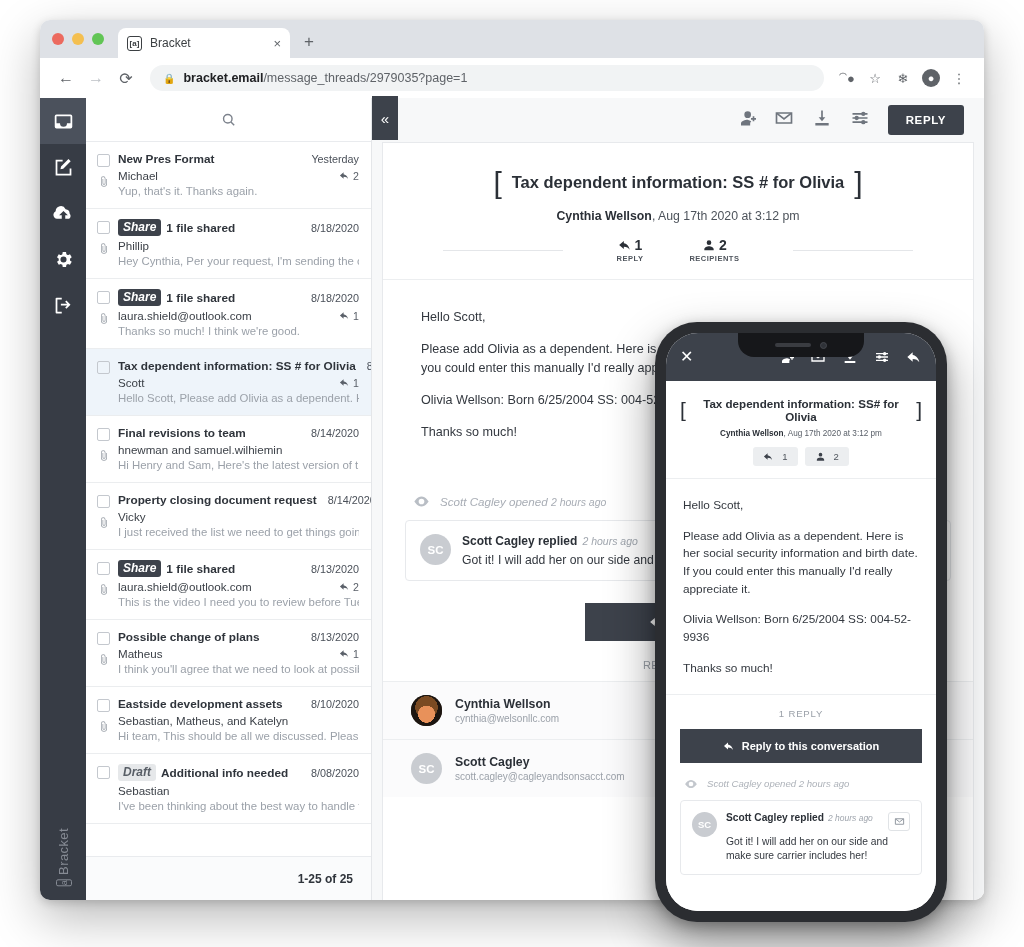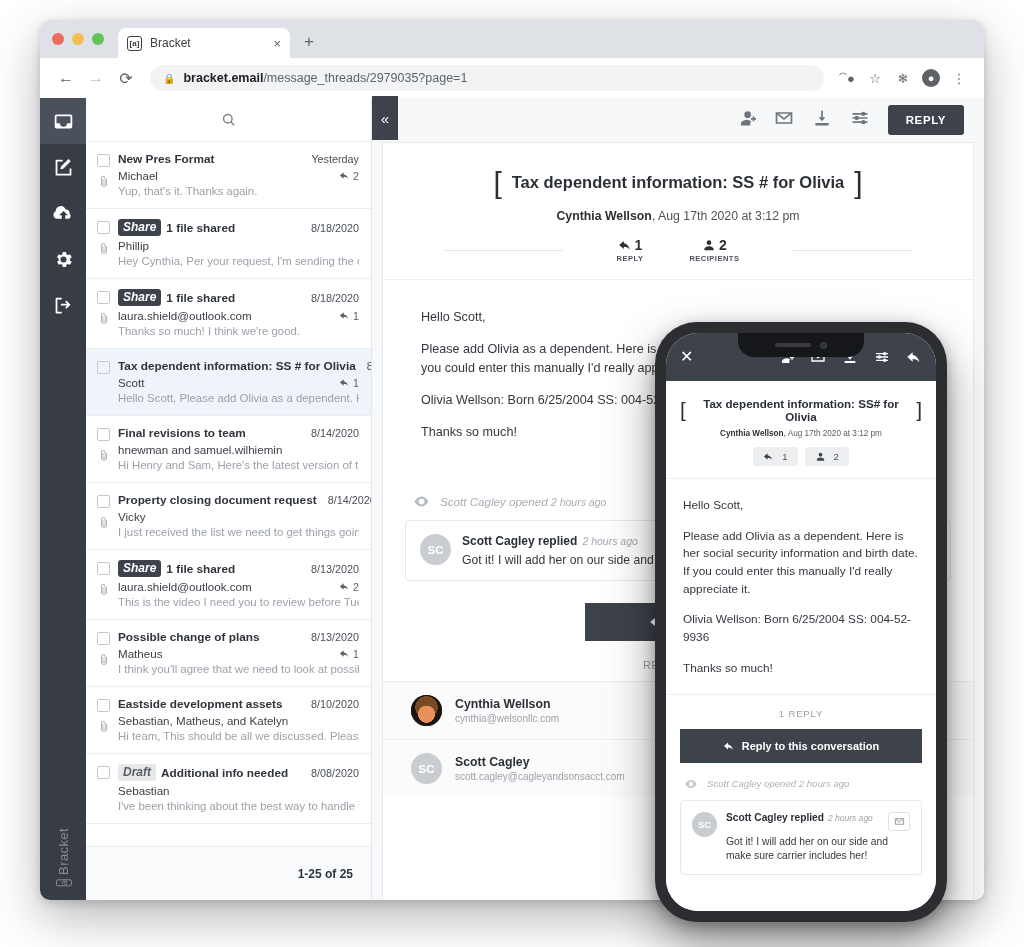--- a/index.html
+++ b/index.html
@@ -95,21 +95,21 @@
   .badge { font-size: 12px; font-style: italic; padding: 1px 5px 2px; border-radius: 3px; font-weight: bold; }
   .badge.share { background: #3d424b; color: #fff; }
   .badge.draft { background: #e6e8ea; color: #585e66; }
   .t-title { font-size: 11.8px; font-weight: bold; color: #2f343b; white-space: nowrap; flex: 1; }
   .t-date { font-size: 10.8px; color: #4a5059; white-space: nowrap; margin-left: auto; padding-left: 6px; }
   .t-row2 { display: flex; align-items: center; margin-top: 3px; }
   .t-sender { font-size: 11.6px; color: #3c4148; white-space: nowrap; flex: 1; overflow: hidden; }
   .t-replies { font-size: 10.6px; color: #5a6069; display: flex; align-items: center; gap: 3px; margin-left: auto; }
   .t-replies svg { width: 11px; height: 11px; fill: #5a6069; }
   .t-prev { font-size: 11.4px; color: #9ba1a9; margin-top: 3px; white-space: nowrap; overflow: hidden; }
-  .pager { height: 54px; border-top: 1px solid #e9ebee; background: #fafbfc;
+  .pager { height: 44px; border-top: 1px solid #e9ebee; background: #fafbfc;
            display: flex; align-items: center; justify-content: flex-end; padding-right: 18px;
            font-size: 12px; font-weight: bold; color: #2f343b; }
 
   
   .collapse {
     position: absolute; left: 332px; top: 76px; width: 26px; height: 44px;
     background: #3d424b; color: #fff; border-radius: 0 0 0 0;
     display: flex; align-items: center; justify-content: center; font-size: 15px; z-index: 5;
   }
 

